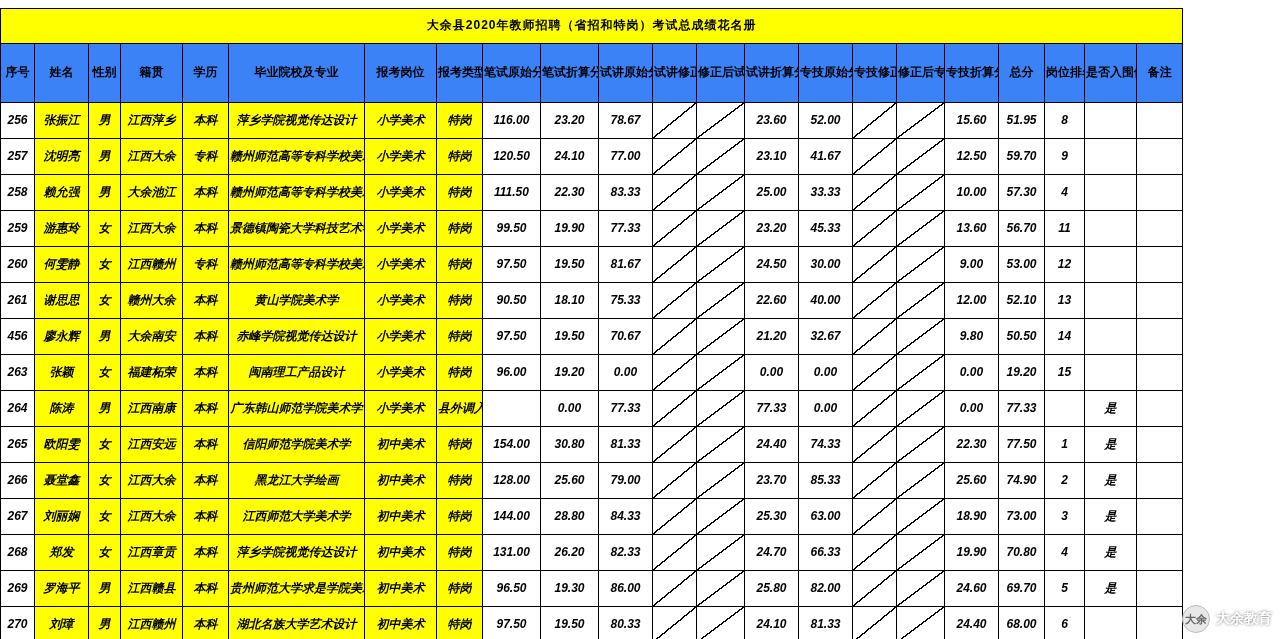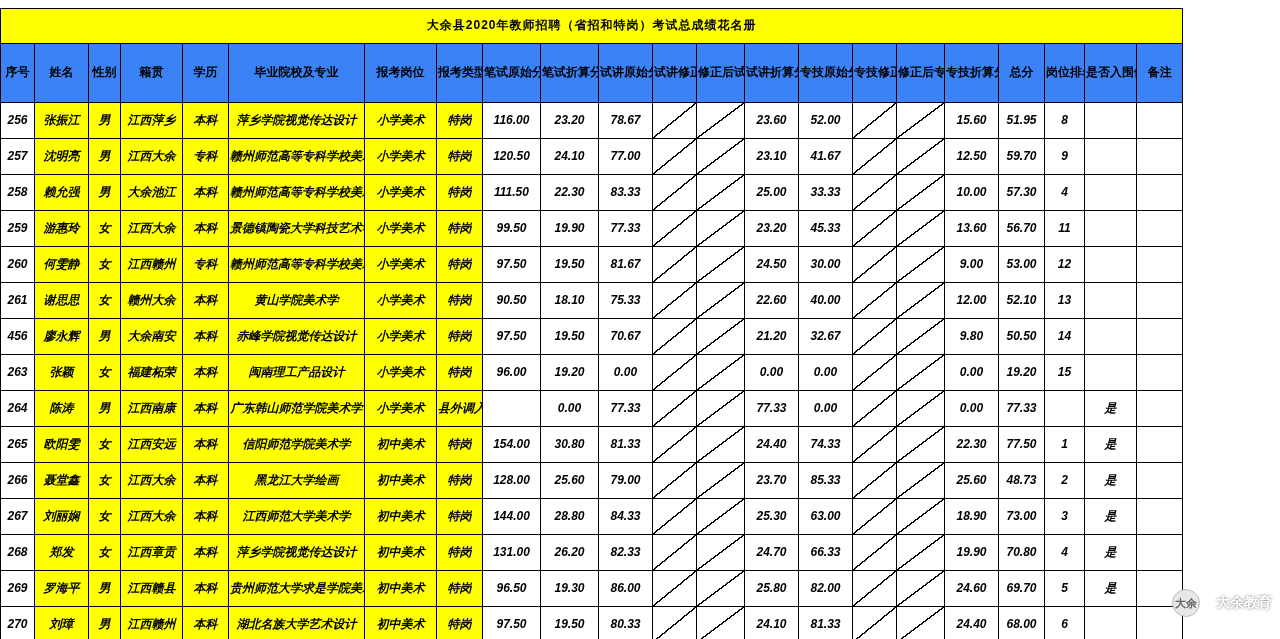--- a/index.html
+++ b/index.html
@@ -85,24 +85,24 @@
     left: 0; top: 0; right: 0; bottom: 0;
     background: linear-gradient(to bottom right,
       transparent calc(50% - 0.7px), #000 calc(50% - 0.7px),
       #000 calc(50% + 0.7px), transparent calc(50% + 0.7px));
   }
   td.blank { background: #ffffff; }
   .dashed-bottom td { border-bottom: 1px dashed #444; }
   .watermark {
     position: absolute;
     right: 8px;
-    bottom: 22px;
+    bottom: 6px;
     display: flex;
     align-items: center;
-    gap: 16px;
+    gap: 6px;
     color: #ffffff;
     font-size: 14px;
     font-weight: bold;
     text-shadow: 0 0 3px rgba(0,0,0,.55);
     pointer-events: none;
   }
   .wm-circle {
     width: 26px;
     height: 26px;
     border-radius: 50%;
@@ -426,21 +426,21 @@
         <td class="num">128.00</td>
         <td class="num">25.60</td>
         <td class="num">79.00</td>
         <td class="hatch"></td>
         <td class="hatch"></td>
         <td class="num">23.70</td>
         <td class="num">85.33</td>
         <td class="hatch"></td>
         <td class="hatch"></td>
         <td class="num">25.60</td>
-        <td class="num">48.73</td>
+        <td class="num">74.90</td>
         <td class="num">2</td>
         <td class="num">是</td>
         <td class="blank"></td>
       </tr>
       <tr>
         <td class="seq">267</td>
         <td class="name">刘丽娴</td>
         <td class="sex">女</td>
         <td class="native">江西大余</td>
         <td class="edu">本科</td>

